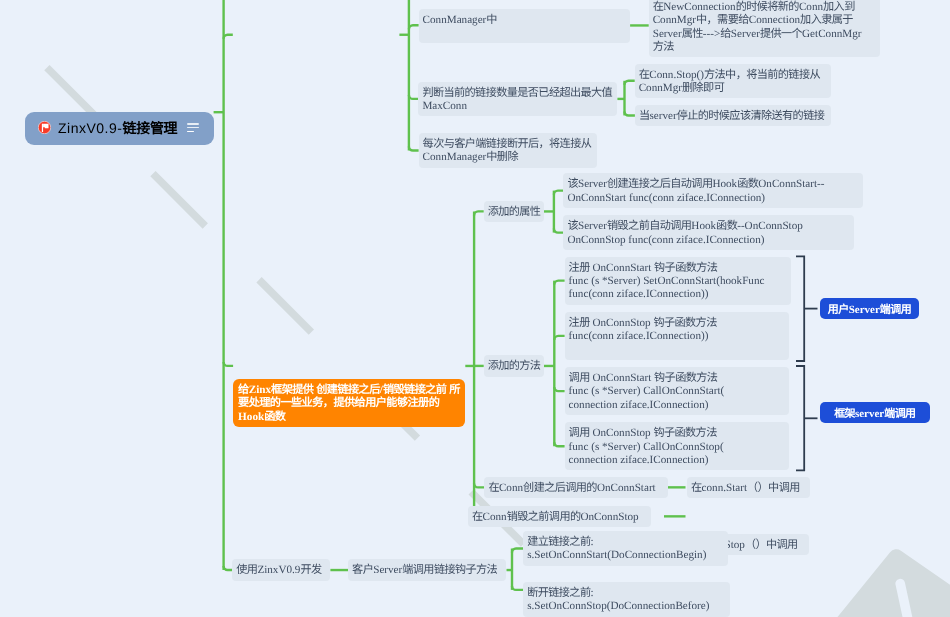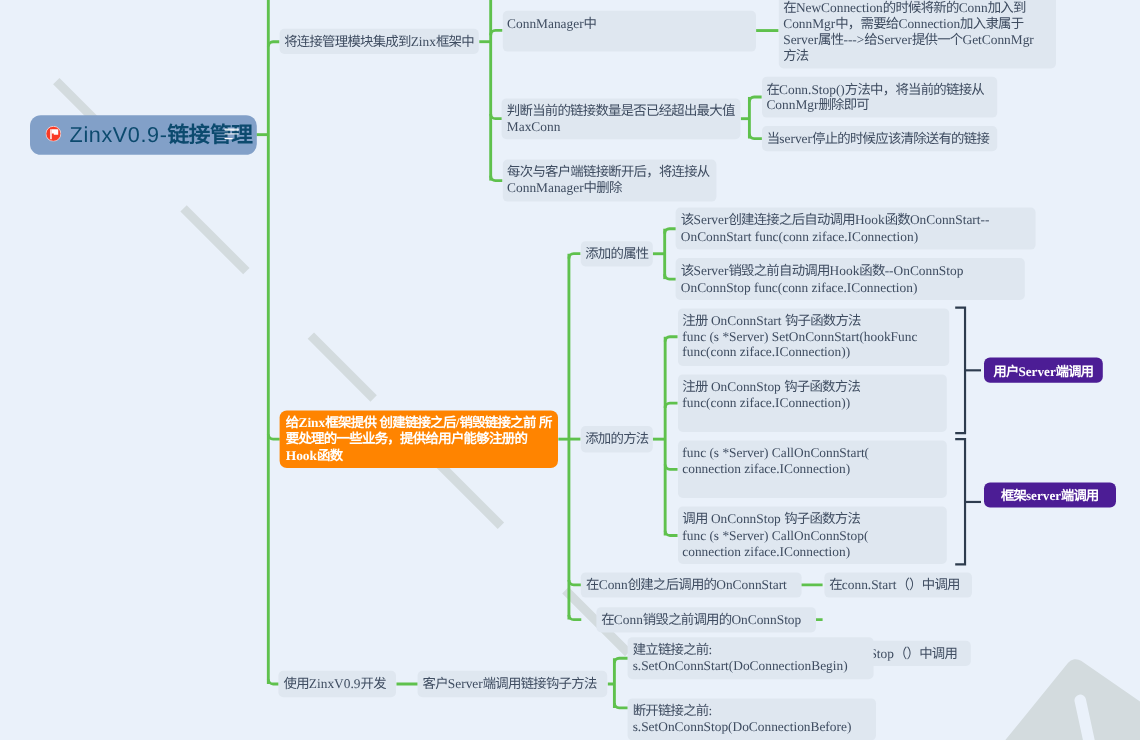--- a/index.html
+++ b/index.html
@@ -4,24 +4,24 @@
 <style>
 html,body{margin:0;padding:0;background:#eaf1fa;}
 body{font-family:"Liberation Sans",sans-serif;-webkit-font-smoothing:antialiased;}
 #canvas{position:relative;width:950px;height:617px;overflow:hidden;background:#eaf1fa;}
 .layer{position:absolute;left:0;top:0;width:950px;height:617px;}
 .node,.root,.hl,.sum{position:absolute;box-sizing:border-box;border-radius:4px;
   background:#dfe7f0;color:#3e4c60;font-size:11.15px;line-height:13.3px;text-rendering:geometricPrecision;
   padding:5px 3px 4px 4px;overflow:hidden;white-space:nowrap;}
 .cjk{letter-spacing:-0.6px;}
 .root .cjk{font-weight:700;letter-spacing:-0.27px;}
-.root{background:#82a0c8;color:#0c4a6e;border-radius:9px;padding:0;font-size:18px;font-weight:400;
-  letter-spacing:0.5px;display:flex;align-items:center;overflow:visible;}
-.hl{background:#ff8400;color:#fff;border-radius:6px;font-weight:700;font-size:11.2px;padding:5px 4px 4px 5px;}
-.sum{background:#4c1d95;color:#fff;border-radius:5px;font-weight:700;font-size:11px;
+.root{background:#82a0c8;color:#000000;border-radius:9px;padding:0;font-size:14px;font-weight:400;
+  letter-spacing:0.5px;display:flex;align-items:center;overflow:visible;margin-top:16px;}
+.hl{background:#ff8400;color:#fff;border-radius:6px;font-weight:700;font-size:11.2px;padding:5px 4px 4px 5px;margin-top:37px;}
+.sum{background:#1d4ed8;color:#fff;border-radius:5px;font-weight:700;font-size:11px;
   display:flex;align-items:center;justify-content:center;padding:0;line-height:normal;}
 .tx{white-space:nowrap;font-family:Liberation Serif, serif;}
 .flagwrap{position:absolute;left:12.9px;top:9.8px;width:13px;height:13px;}
 .rtitle{position:absolute;left:33px;top:0;height:33.2px;display:flex;align-items:center;}
 .note{position:absolute;left:162px;top:11.55px;width:11.8px;height:9.2px;}
 .note i{display:block;position:absolute;left:0;height:1.5px;background:rgba(255,255,255,.82);border-radius:1px;}
 .note i.l1{top:0;width:11.8px;}
 .note i.l2{top:3.6px;width:11.8px;}
 .note i.l3{top:7.8px;width:7.4px;background:#fff;}
 </style>
@@ -88,25 +88,20 @@
           <path d="M7.1 5 h2.3 v15.3 h-2.3 z" fill="#fff"></path>
           <path d="M9.4 5 h10.0 v8.6 h-6.8 v-2.0 h-3.2 z" fill="#fff"></path>
         </svg></span>
       <span class="rtitle">ZinxV0.9-<span class="cjk">链接管理</span></span>
       <span class="note">
         <i class="l1"></i>
         <i class="l2"></i>
         <i class="l3"></i>
       </span>
     </div>
-<div class="node" style="left:232.8px;top:24.1px;width:166.6px;height:21.3px">
-      <div class="tx">
-        <div class="ln"><span class="cjk">将连接管理模块集成到</span>Zinx<span class="cjk">框架中</span></div>
-      </div>
-    </div>
 <div class="hl" style="left:233.1px;top:342.0px;width:232.2px;height:47.9px">
       <div class="tx">
         <div class="ln"><span class="cjk">给</span>Zinx<span class="cjk">框架提供</span> <span class="cjk">创建链接之后</span>/<span class="cjk">销毁链接之前</span> <span class="cjk">所</span></div>
         <div class="ln"><span class="cjk">要处理的一些业务，提供给用户能够注册的</span></div>
         <div class="ln">Hook<span class="cjk">函数</span></div>
       </div>
     </div>
 <div class="node" style="left:232.3px;top:559.4px;width:98.1px;height:21.3px">
       <div class="tx">
         <div class="ln"><span class="cjk">使用</span>ZinxV0.9<span class="cjk">开发</span></div>
@@ -156,21 +151,21 @@
 <div class="node" style="left:483.7px;top:355.3px;width:60.3px;height:21.3px">
       <div class="tx">
         <div class="ln"><span class="cjk">添加的方法</span></div>
       </div>
     </div>
 <div class="node" style="left:484.4px;top:476.7px;width:183.6px;height:21.3px">
       <div class="tx">
         <div class="ln"><span class="cjk">在</span>Conn<span class="cjk">创建之后调用的</span>OnConnStart</div>
       </div>
     </div>
-<div class="node" style="left:497px;top:505.7px;width:183.0px;height:21.3px">
+<div class="node" style="left:468px;top:505.7px;width:183.0px;height:21.3px">
       <div class="tx">
         <div class="ln"><span class="cjk">在</span>Conn<span class="cjk">销毁之前调用的</span>OnConnStop</div>
       </div>
     </div>
 <div class="node" style="left:563.4px;top:173.3px;width:300.0px;height:34.6px">
       <div class="tx">
         <div class="ln"><span class="cjk">该</span>Server<span class="cjk">创建连接之后自动调用</span>Hook<span class="cjk">函数</span>OnConnStart--</div>
         <div class="ln">OnConnStart func(conn ziface.IConnection)</div>
       </div>
     </div>
@@ -188,20 +183,21 @@
       </div>
     </div>
 <div class="node" style="left:564.6px;top:311.9px;width:224.6px;height:47.9px">
       <div class="tx">
         <div class="ln"><span class="cjk">注册</span> OnConnStop <span class="cjk">钩子函数方法</span></div>
         <div class="ln">func(conn ziface.IConnection))</div>
       </div>
     </div>
 <div class="node" style="left:564.6px;top:367.1px;width:224.8px;height:47.9px">
       <div class="tx">
+        <div class="ln"><span class="cjk">调用</span> OnConnStart <span class="cjk">钩子函数方法</span></div>
         <div class="ln">func (s *Server) CallOnConnStart(</div>
         <div class="ln">connection ziface.IConnection)</div>
       </div>
     </div>
 <div class="node" style="left:564.6px;top:422.3px;width:224.8px;height:47.9px">
       <div class="tx">
         <div class="ln"><span class="cjk">调用</span> OnConnStop <span class="cjk">钩子函数方法</span></div>
         <div class="ln">func (s *Server) CallOnConnStop(</div>
         <div class="ln">connection ziface.IConnection)</div>
       </div>

